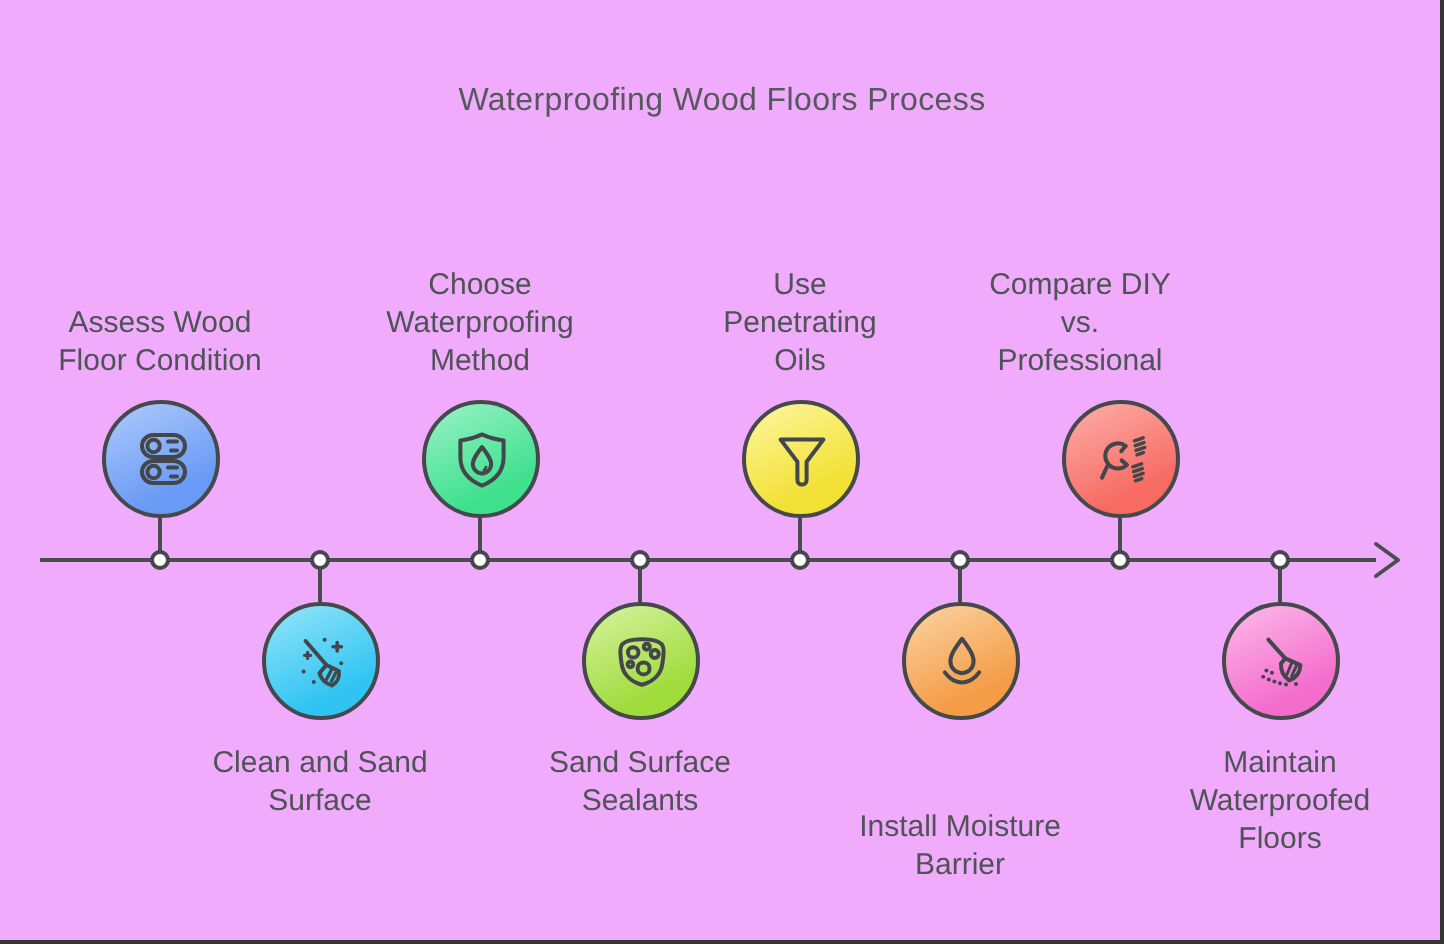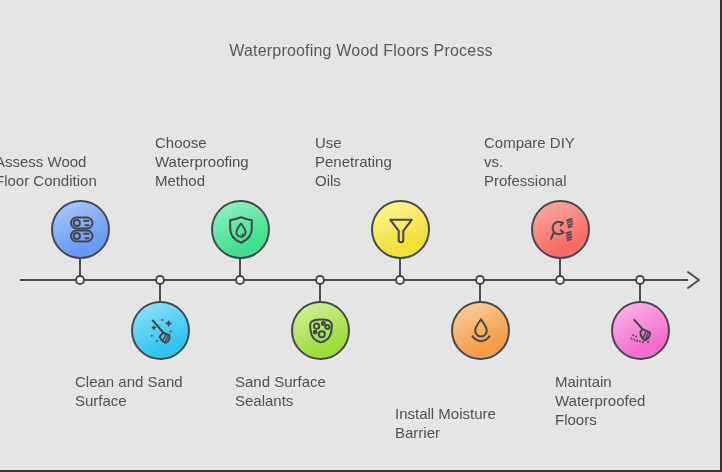--- a/index.html
+++ b/index.html
@@ -1,19 +1,19 @@
 <!DOCTYPE html>
 <html><head>
 <meta charset="utf-8">
 <style>
   html,body{margin:0;padding:0;background:#fff;}
   #canvas{
     position:relative;
     width:720px;height:470px;
-    background:#e5e5e5;
+    background:#f0abfc;
     border-right:2px solid #353535;
     border-bottom:2px solid #353535;
     font-family:"Liberation Sans", sans-serif;
     overflow:hidden;
   }
   .title{
     position:absolute;top:42px;left:0;width:722px;
     text-align:center;font-size:16px;color:#56595c;letter-spacing:.2px;
   }
   .tl-line{
@@ -27,34 +27,34 @@
     background:#fff;border:2px solid #46494c;z-index:3;
   }
   .circle{
     position:absolute;width:55px;height:55px;border-radius:50%;
     border:2.5px solid #46494c;z-index:4;
     display:flex;align-items:center;justify-content:center;
   }
   .circle.above{top:200px;}
   .circle.below{top:301px;}
   .label{
-    position:absolute;width:170px;text-align:left;
+    position:absolute;width:170px;text-align:center;
     font-size:15px;line-height:19px;color:#4f5356;white-space:pre-line;z-index:5;
   }
   .label.below{top:372px;}
   .label.above2{top:152px;}
   .label.above3{top:133px;}
   
   .x80 .circle,.x80.circle{left:51px;} .x80 .label{left:-5px;} .x80 .connector{left:79px;} .x80.dot{left:75px;}
   .x160 .circle{left:131px;} .x160 .label{left:75px;} .x160 .connector{left:159px;} .x160.dot{left:155px;}
   .x240 .circle{left:211px;} .x240 .label{left:155px;} .x240 .connector{left:239px;} .x240.dot{left:235px;}
   .x320 .circle{left:291px;} .x320 .label{left:235px;} .x320 .connector{left:319px;} .x320.dot{left:315px;}
   .x400 .circle{left:371px;} .x400 .label{left:315px;} .x400 .connector{left:399px;} .x400.dot{left:395px;}
   .x480 .circle{left:451px;} .x480 .label{left:395px;margin-top:32px;} .x480 .connector{left:479px;} .x480.dot{left:475px;}
-  .x560 .circle{left:531px;} .x560 .label{left:484px;} .x560 .connector{left:559px;} .x560.dot{left:555px;}
+  .x560 .circle{left:531px;} .x560 .label{left:455px;} .x560 .connector{left:559px;} .x560.dot{left:555px;}
   .x640 .circle{left:611px;} .x640 .label{left:555px;} .x640 .connector{left:639px;} .x640.dot{left:635px;}
   .conn-above{top:257px;}
   .conn-below{top:280px;}
   
   .fill-blue  {background:linear-gradient(155deg,#aac7fa 5%,#699af6 75%);}
   .fill-cyan  {background:linear-gradient(155deg,#8ee3f9 5%,#31c4f3 75%);}
   .fill-green {background:linear-gradient(155deg,#93f1c3 5%,#3fe08e 75%);}
   .fill-lime  {background:linear-gradient(155deg,#d3f19a 5%,#a0dc3c 75%);}
   .fill-yellow{background:linear-gradient(155deg,#fdf598 5%,#f2e034 75%);}
   .fill-orange{background:linear-gradient(155deg,#fbd09e 5%,#f49c46 75%);}

